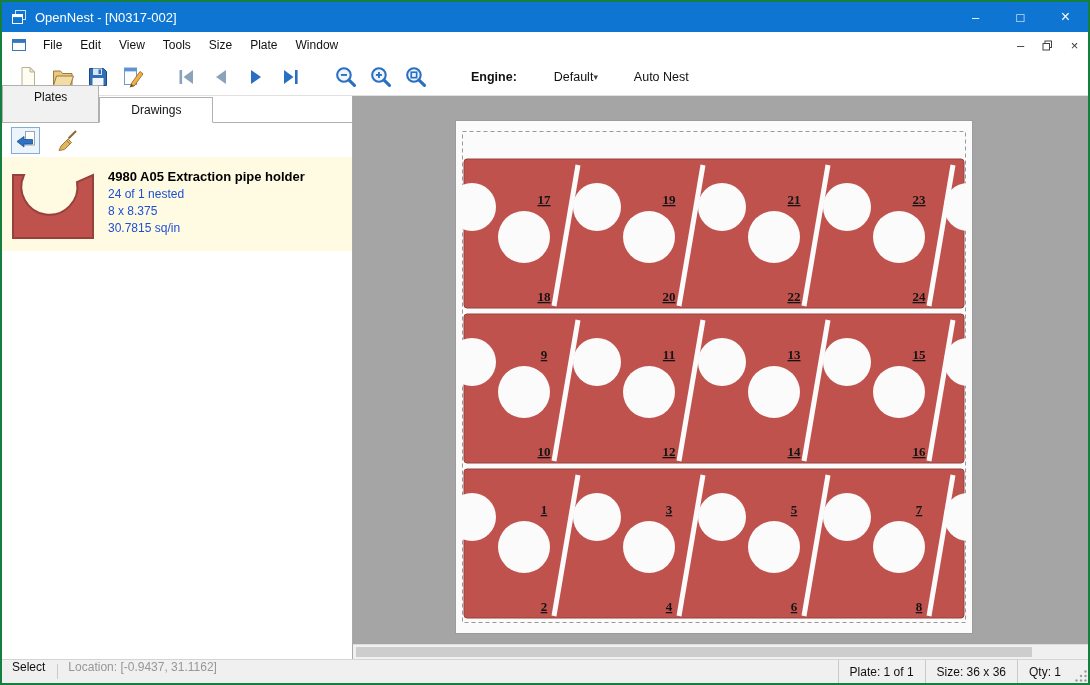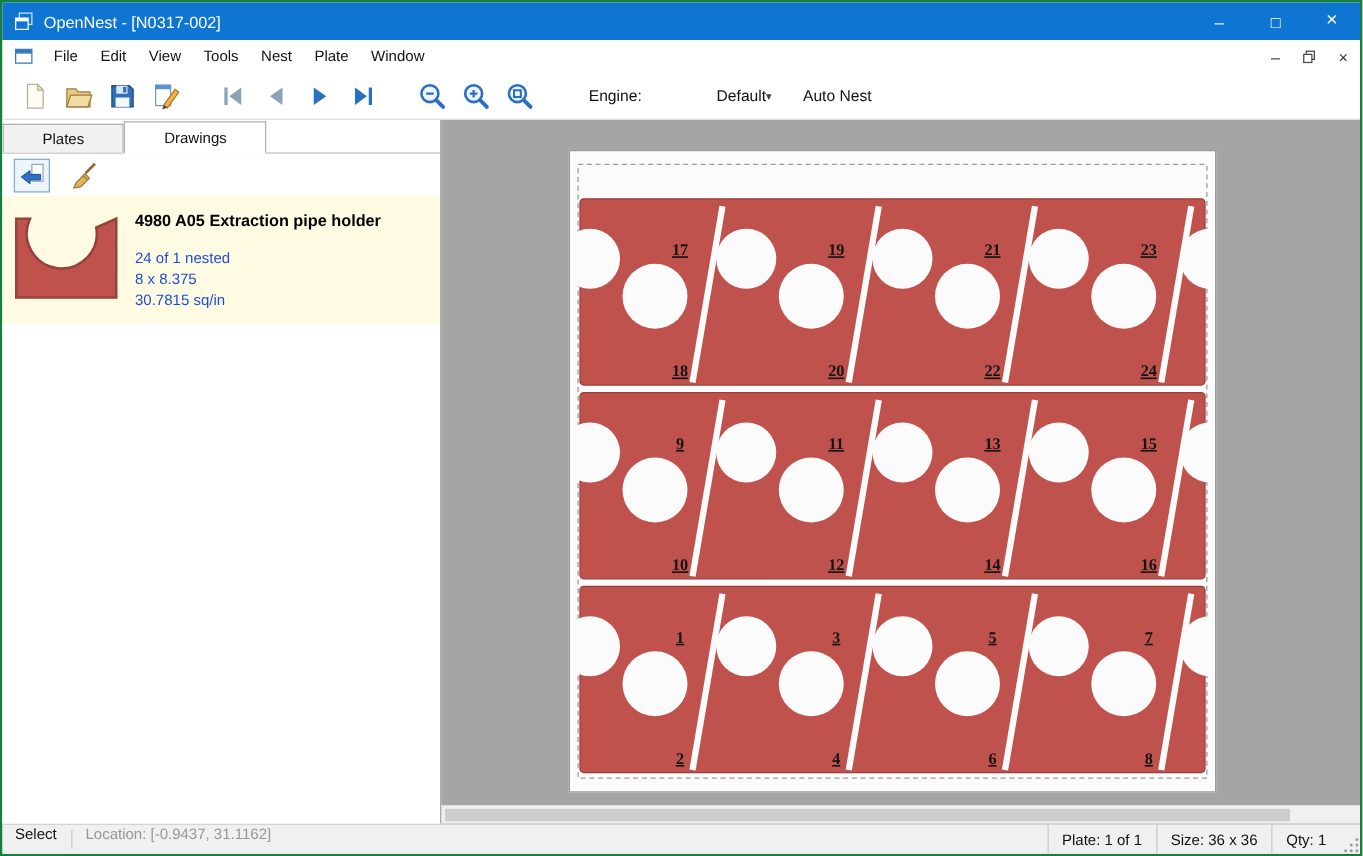--- a/index.html
+++ b/index.html
@@ -18,37 +18,37 @@
   .menubar{flex:0 0 26px;height:26px;display:flex;align-items:center;background:#fff;padding-left:9px}
   .mdi-icon{margin-right:7px;display:flex}
   .menu-item{font-size:12px;padding:5px 9px;color:#111;cursor:default}
   .menubar .spacer{flex:1}
   .mdi-btn{width:27px;height:22px;display:flex;align-items:center;justify-content:center;color:#333;font-size:13px}
 
   
   .toolbar{flex:0 0 38px;height:38px;display:flex;align-items:center;background:#fff;border-bottom:1px solid #e0e0e0;padding-left:8px}
   .tool-btn{width:35px;height:32px;display:flex;align-items:center;justify-content:center}
   .tsp-s{width:18px}.tsp-m{width:20px}.tsp-l{width:38px}
-  .engine-label{font-size:12.5px;font-weight:400;margin-right:9px;color:#111}
-  .engine-combo{width:100px;height:24px;display:flex;align-items:center;justify-content:flex-end;padding:0 5px;font-size:12.5px;color:#111}
+  .engine-label{font-size:12.5px;font-weight:700;margin-right:9px;color:#111}
+  .engine-combo{width:100px;height:24px;display:flex;align-items:center;justify-content:center;padding:0 5px;font-size:12.5px;color:#111}
   .combo-arrow{font-size:9px;color:#444}
-  .autonest{font-size:12.5px;margin-left:20px;color:#111}
+  .autonest{font-size:12.5px;margin-left:8px;color:#111}
 
   
   .main{flex:1;display:flex;min-height:0}
   .sidebar{flex:0 0 351px;width:351px;border-right:1px solid #a9a9a9;display:flex;flex-direction:column;background:#fff}
   .tabs{flex:0 0 27px;height:27px;display:flex;align-items:flex-end;background:#fff;border-bottom:1px solid #b0b0b0}
-  .tab{height:23px;line-height:22px;padding:0 31px;font-size:12px;color:#111;border:1px solid #b0b0b0;border-bottom:none;background:#f1f1f1}
+  .tab{height:37px;line-height:22px;padding:0 31px;font-size:12px;color:#111;border:1px solid #b0b0b0;border-bottom:none;background:#f1f1f1}
   .tab.active{height:26px;line-height:25px;background:#fff;border-bottom:1px solid #fff;margin-bottom:-1px;position:relative}
   .panel-toolbar{flex:0 0 34px;height:34px;display:flex;align-items:center;padding-left:9px;gap:13px;background:#fff}
   .panel-btn{width:29px;height:27px;display:flex;align-items:center;justify-content:center}
   .panel-btn.framed{border:1px solid #86abd4;background:#ecf4fc}
   .card{background:var(--highlight_bg);display:flex;padding:10px 9px;gap:13px;min-height:92px}
   .card-text{padding-top:2px}
-  .card-title{font-size:13px;font-weight:bold;color:#000;margin-bottom:14px;white-space:nowrap}
+  .card-title{font-size:13px;font-weight:bold;color:#000;margin-bottom:2px;white-space:nowrap}
   .card-line{font-size:12px;color:#1d4ed8;line-height:17px}
   .panel-rest{flex:1;background:#fff}
   .part-thumb path{fill:var(--part_fill);stroke:var(--part_stroke);stroke-width:2}
 
   
   .canvas{flex:1;position:relative;background:var(--canvas_bg);overflow:hidden}
   .plate{position:absolute;left:102px;top:24px;width:518px;height:514px;background:var(--plate_bg);border:1px solid #9b9b9b}
   .hscroll{position:absolute;left:0;right:0;bottom:0;height:15px;background:#f0f0f0;border-top:1px solid #dedede}
   .hscroll .thumb{position:absolute;left:3px;top:2px;height:10px;width:92%;background:#cdcdcd}
 
@@ -85,21 +85,21 @@
     <span class="mdi-icon">
       <svg width="16" height="16" viewBox="0 0 16 16">
         <rect x="1.5" y="2.5" width="13" height="11" fill="#fff" stroke="#3579bc"></rect>
         <rect x="1.5" y="2.5" width="13" height="3.4" fill="#3579bc"></rect>
       </svg>
     </span>
     <span class="menu-item">File</span>
     <span class="menu-item">Edit</span>
     <span class="menu-item">View</span>
     <span class="menu-item">Tools</span>
-    <span class="menu-item">Nest</span>
+    <span class="menu-item">Size</span>
     <span class="menu-item">Plate</span>
     <span class="menu-item">Window</span>
     <span class="spacer"></span>
     <div class="mdi-btn">–</div>
     <div class="mdi-btn">
       <svg width="11" height="11" viewBox="0 0 11 11">
         <rect x="3" y="1" width="6.5" height="6.5" fill="none" stroke="#444"></rect>
         <rect x="1" y="3.5" width="6.5" height="6.5" fill="#fff" stroke="#444"></rect>
       </svg>
     </div>

